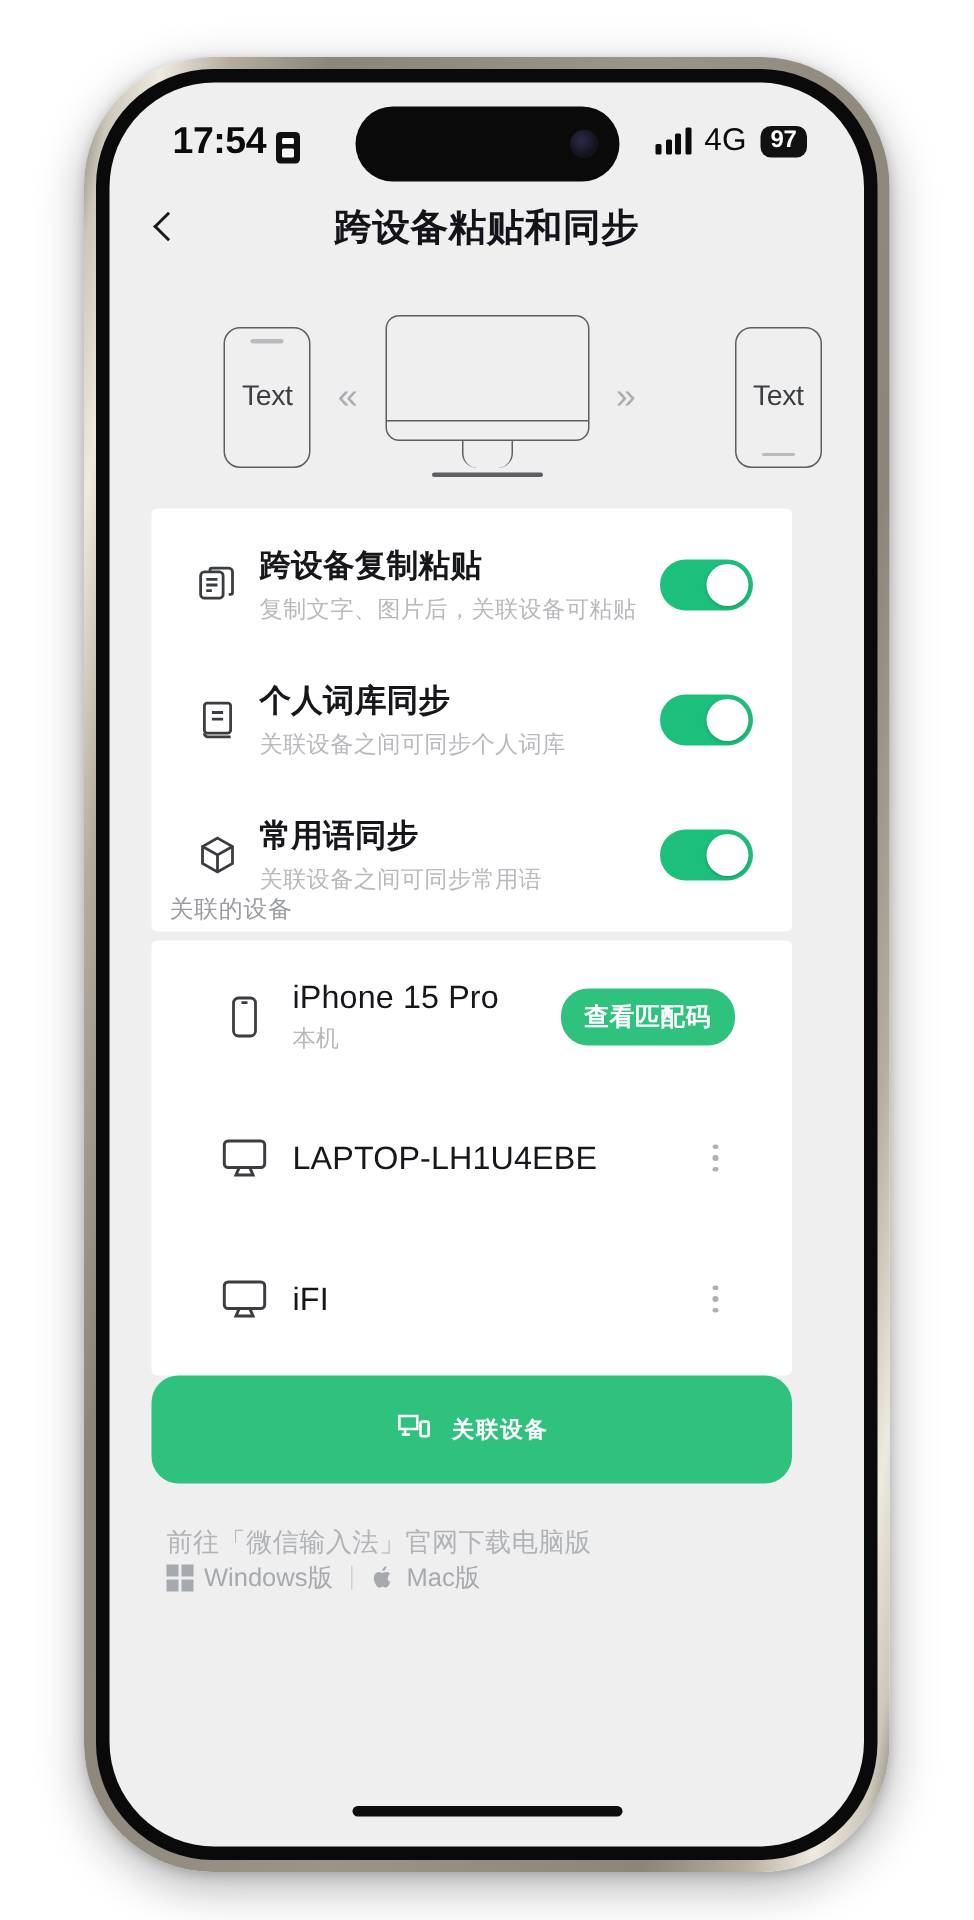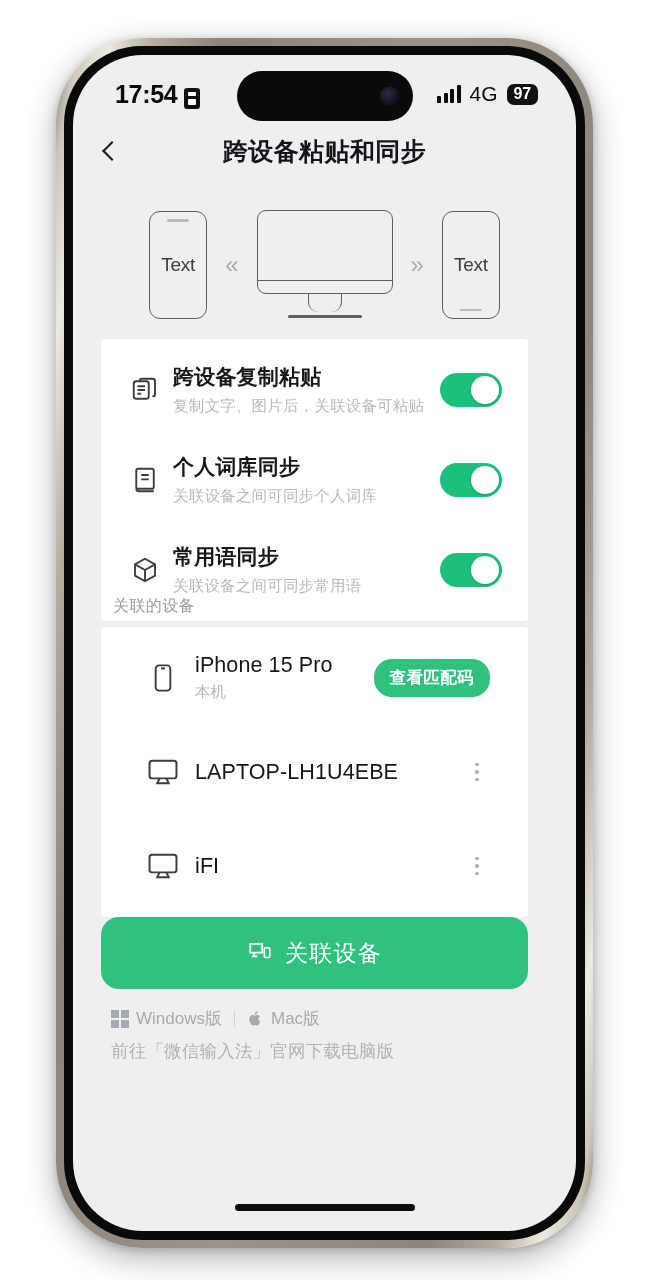--- a/index.html
+++ b/index.html
@@ -112,23 +112,23 @@
     width: 100%; text-align: center;
     font-size: 25px; font-weight: 700; color: #13131a; letter-spacing: 0.4px;
   }
 
   
   #hero {
     position: absolute; top: 136px; left: 0; width: 100%; height: 148px;
     display: flex; align-items: center; justify-content: center; gap: 18px;
   }
   .hero-phone {
-    width: 58px; height: 108px; border: 1.8px solid #5b5f63; border-radius: 11px;
+    width: 58px; height: 94px; border: 1.8px solid #5b5f63; border-radius: 11px;
     display: flex; align-items: center; justify-content: center;
-    position: relative; background: transparent;
+    position: relative; background: transparent; margin-left: 48px;
   }
   .hero-phone .hero-label { font-size: 19px; color: #3b3f43; letter-spacing: -0.3px; }
   .hero-phone.left::before {
     content:''; position:absolute; top:7px; left:50%; transform:translateX(-50%);
     width:22px; height:3px; border-radius:2px; background:#b8bcc0;
   }
   .hero-phone.right::after {
     content:''; position:absolute; bottom:7px; left:50%; transform:translateX(-50%);
     width:22px; height:2px; border-radius:2px; background:#b8bcc0;
   }
@@ -208,21 +208,21 @@
   }
   .kebab-menu span { width: 3.6px; height: 3.6px; border-radius:50%; background:#aeb1b5; display:block; }
 
   
   #link-device-button {
     position: absolute; left: 28px; top: 862px; width: 427px; height: 72px;
     background: #2ec27e; border-radius: 18px;
     display: flex; align-items: center; justify-content: center; gap: 12px;
     cursor: pointer;
   }
-  #link-device-label { color: #fff; font-size: 23px; font-weight: 400; letter-spacing: 1.2px; }
+  #link-device-label { color: #fff; font-size: 15px; font-weight: 700; letter-spacing: 1.2px; }
 
   
   #footer { position: absolute; left: 0; top: 952px; width: 100%; }
   #footer-links {
     display: flex; align-items: center; justify-content: flex-start;
     gap: 12px; padding-left: 38px;
     font-size: 17px; color: #a6a9ad;
   }
   .footer-link { display:flex; align-items:center; gap: 7px; cursor:pointer; }
   #footer-divider { width: 1px; height: 16px; background: #cfd1d4; }
@@ -403,38 +403,38 @@
           <svg width="26" height="26" viewBox="0 0 24 24" fill="none" stroke="#ffffff" stroke-width="1.6">
             <path d="M3 5.5h11v8H3z"></path>
             <path d="M6.5 13.5v3.5M4.5 17h5"></path>
             <rect x="16" y="9" width="5" height="9" rx="1.2"></rect>
           </svg>
         </span>
         <span id="link-device-label">关联设备</span>
       </div>
 
       <div id="footer">
+        <div id="footer-note">前往「微信输入法」官网下载电脑版</div>
         <div id="footer-links">
           <span class="footer-link">
             <span class="win-icon">
                 <i></i>
                 <i></i>
                 <i></i>
                 <i></i>
               </span>
             <span>Windows版</span>
           </span>
           <span id="footer-divider"></span>
           <span class="footer-link">
             <svg width="17" height="19" viewBox="0 0 24 24" fill="#a6a9ad">
               <path d="M16.4 12.7c0-2.5 2-3.7 2.1-3.8-1.1-1.7-2.9-1.9-3.6-1.9-1.5-.2-3 .9-3.7.9-.8 0-2-.9-3.2-.8-1.6 0-3.2 1-4 2.4-1.7 3-.4 7.4 1.2 9.8.8 1.2 1.8 2.5 3 2.5 1.2 0 1.7-.8 3.1-.8 1.5 0 1.8.8 3.1.7 1.3 0 2.1-1.2 2.9-2.4.9-1.4 1.3-2.7 1.3-2.8-.1 0-2.5-1-2.5-3.8zM14 4.8c.7-.8 1.1-2 1-3.1-1 0-2.2.7-2.9 1.5-.6.7-1.2 1.9-1 3 1.1.1 2.2-.6 2.9-1.4z"></path>
             </svg>
             <span>Mac版</span>
           </span>
         </div>
-        <div id="footer-note">前往「微信输入法」官网下载电脑版</div>
       </div>
 
       <div id="home-indicator"></div>
 
     </div>
   </div>
 </div>
 
 </body></html>

